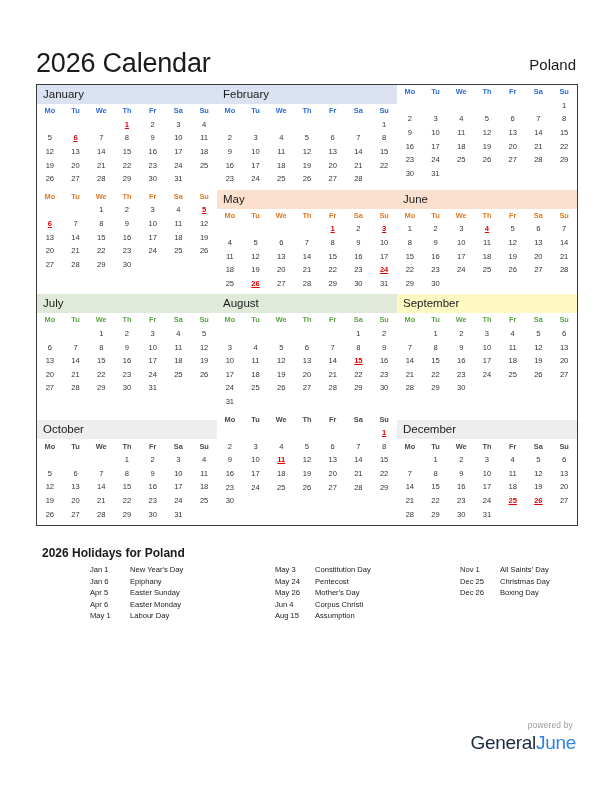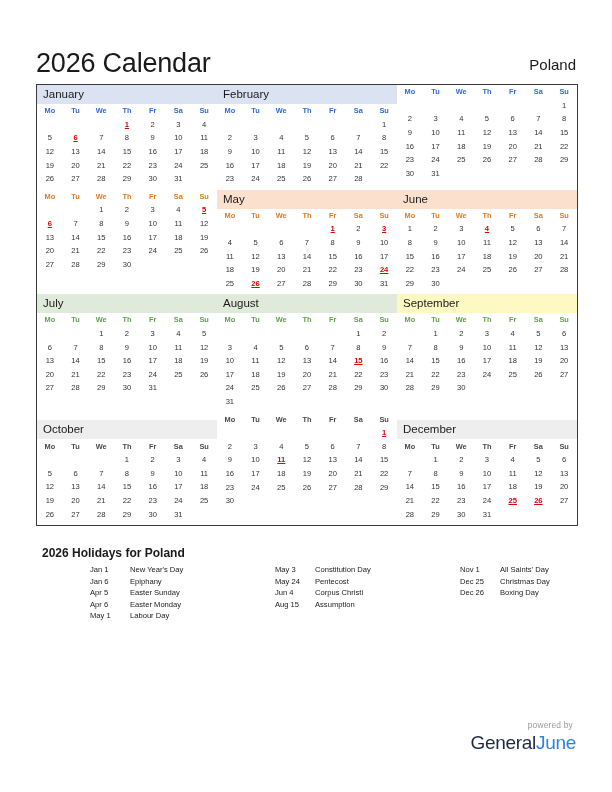--- a/index.html
+++ b/index.html
@@ -1030,20 +1030,24 @@
         <div class="holiday-col">
           <div class="holiday-item">
             <span class="holiday-date">May 3</span>
             <span class="holiday-name">Constitution Day</span>
           </div>
           <div class="holiday-item">
             <span class="holiday-date">May 24</span>
             <span class="holiday-name">Pentecost</span>
           </div>
           <div class="holiday-item">
+            <span class="holiday-date">May 26</span>
+            <span class="holiday-name">Mother's Day</span>
+          </div>
+          <div class="holiday-item">
             <span class="holiday-date">Jun 4</span>
             <span class="holiday-name">Corpus Christi</span>
           </div>
           <div class="holiday-item">
             <span class="holiday-date">Aug 15</span>
             <span class="holiday-name">Assumption</span>
           </div>
         </div>
         <div class="holiday-col">
           <div class="holiday-item">

